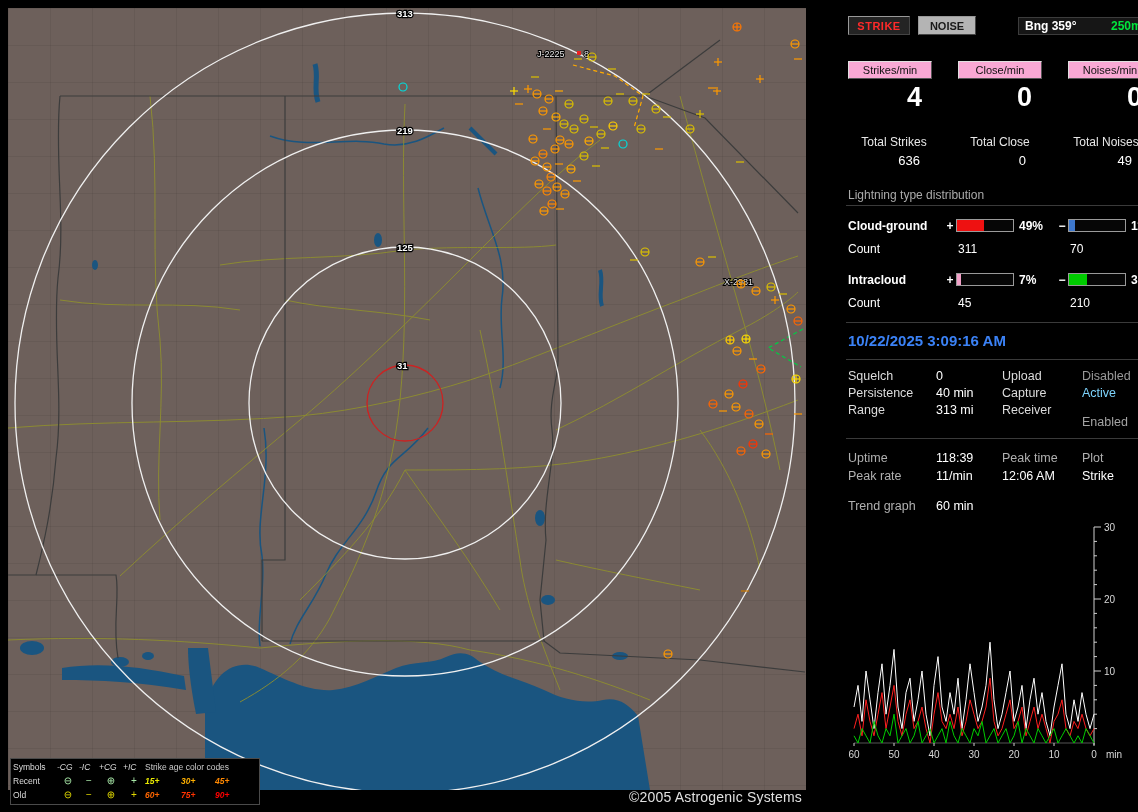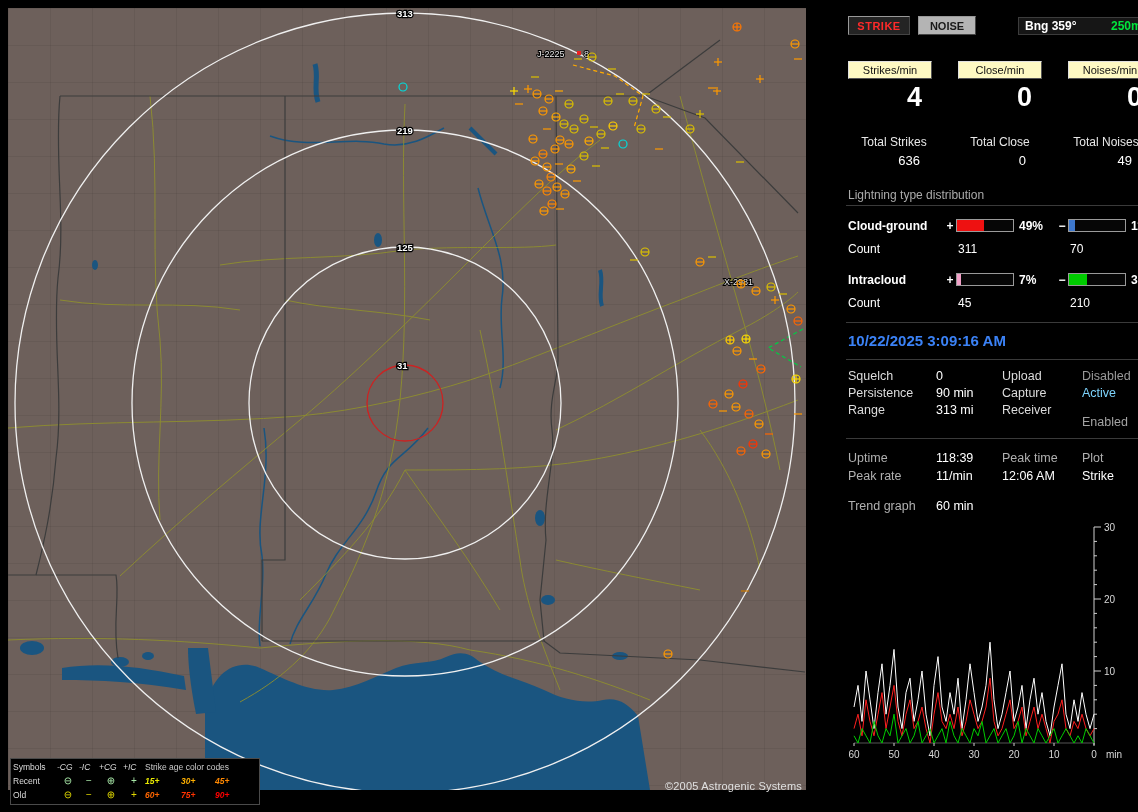--- a/index.html
+++ b/index.html
@@ -2,21 +2,21 @@
 <html><head>
 <meta charset="utf-8">
 <style>
   html,body{margin:0;padding:0;}
   body{width:1138px;height:812px;background:#000;position:relative;overflow:hidden;
        font-family:"Liberation Sans",sans-serif;-webkit-font-smoothing:antialiased;}
 
   
   .map-wrap{position:absolute;left:8px;top:8px;width:798px;height:798px;background:#000;}
   .map-wrap svg.map{display:block;width:798px;height:782px;}
-  .copyright{position:absolute;right:4px;bottom:14px;font-size:11px;color:#e0e0e0;letter-spacing:.2px;}
+  .copyright{position:absolute;right:4px;bottom:1px;font-size:14px;color:#e0e0e0;letter-spacing:.2px;}
 
   .legend{position:absolute;left:2px;top:750px;width:250px;height:47px;background:#000;
           border:1px solid #4a4a4a;padding:1px 2px;box-sizing:border-box;}
   .lg-row{display:grid;grid-template-columns:44px 22px 20px 24px 22px 36px 34px 34px;
           align-items:center;height:14px;font-size:8.5px;color:#ddd;line-height:14px;}
   .lg-row .c{text-align:left;font-style:italic;}
   .lg-age-title{grid-column:6/9;color:#ccc;}
   .lg-age{font-weight:bold;}
   .lg-sym{text-align:center;font-size:10px;line-height:10px;}
 
@@ -31,21 +31,21 @@
   .btn-row{display:flex;align-items:center;margin-top:8px;height:19px;}
   .btn{height:19px;font-size:11px;font-weight:bold;font-family:"Liberation Sans",sans-serif;
        border:1px solid;border-color:#999 #444 #444 #999;cursor:pointer;padding:0 8px;}
   .btn.strike{background:#242424;color:#ff2a2a;width:62px;letter-spacing:.5px;}
   .btn.noise{background:#b4b4b4;color:#1a1a1a;width:58px;margin-left:8px;}
   .bearing{margin-left:auto;width:134px;height:18px;background:#161616;border:1px solid #3c3c3c;
            display:flex;align-items:center;padding:0 6px;box-sizing:border-box;font-size:12px;font-weight:bold;}
   .bearing .rng{margin-left:auto;}
 
   .rates{display:grid;grid-template-columns:1fr 1fr 1fr;column-gap:26px;margin-top:26px;}
-  .rate-btn{height:16px;line-height:16px;text-align:center;background:#fef9c3;color:#111;
+  .rate-btn{height:16px;line-height:16px;text-align:center;background:#f9a8d4;color:#111;
             font-size:11px;border:1px solid;border-color:#e0e0e0 #555 #555 #e0e0e0;cursor:pointer;}
   .rate-val{text-align:right;padding-right:10px;font-size:27px;font-weight:bold;margin-top:2px;height:32px;line-height:32px;}
 
   .totals{display:grid;grid-template-columns:1fr 1fr 1fr;column-gap:14px;margin-top:14px;}
   .tot-label{font-size:12px;color:#e8e8e8;text-align:center;margin-top:8px;}
   .tot-val{font-size:13px;color:#fff;text-align:right;padding-right:20px;margin-top:4px;}
 
   .dist-title{margin-top:18px;font-size:12px;color:#ababab;padding-bottom:3px;}
   .dist-grid{display:grid;grid-template-columns:96px 12px 58px 42px 12px 58px 1fr;align-items:center;
              height:23px;font-size:12px;}
@@ -644,21 +644,21 @@
   <div class="datetime">10/22/2025 3:09:16 AM</div>
   <div class="hr"></div>
 
   <div class="settings">
     <span class="lab">Squelch</span>
     <span class="val">0</span>
     <span class="lab">Upload</span>
     <span class="val" style="color: rgb(154, 154, 154);">Disabled</span>
 
     <span class="lab">Persistence</span>
-    <span class="val">90 min</span>
+    <span class="val">40 min</span>
     <span class="lab">Capture</span>
     <span class="val" style="color: #7dd3fc;">Active</span>
 
     <span class="lab">Range</span>
     <span class="val">313 mi</span>
     <span class="lab">Receiver</span>
     <span class="val" style="color: #a3a3a3; margin-top: 12px;">Enabled</span>
   </div>
 
   <div class="hr"></div>

